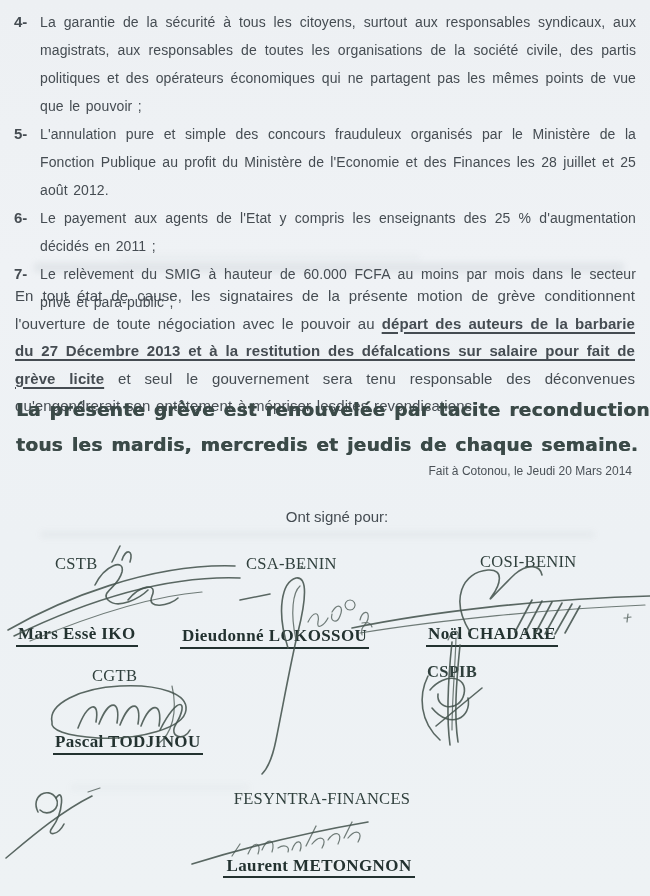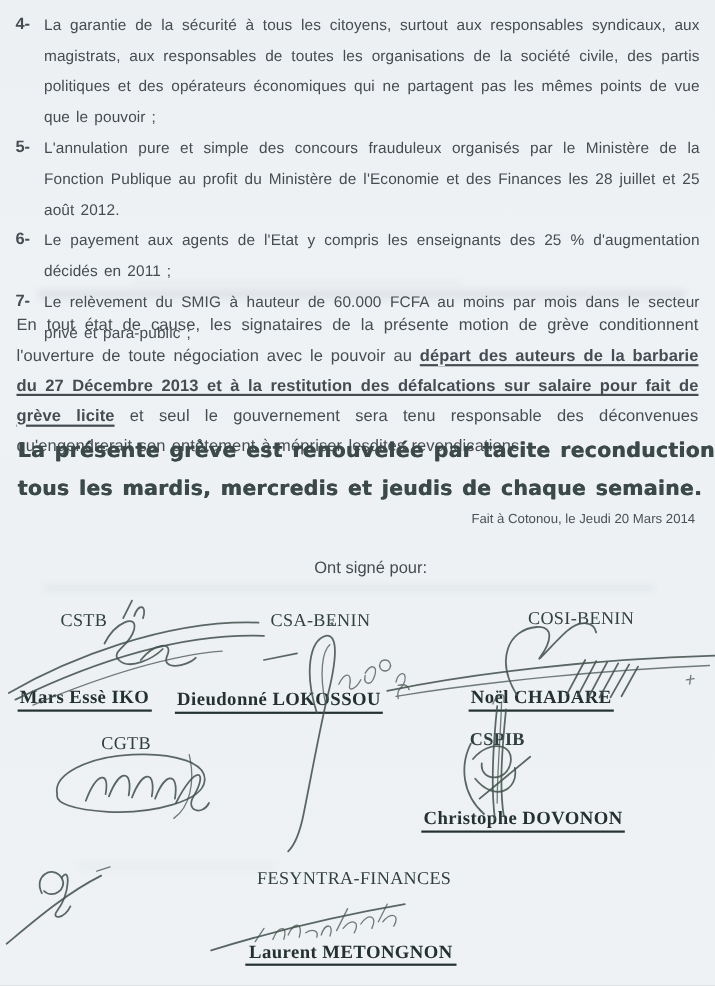--- a/index.html
+++ b/index.html
@@ -38,21 +38,21 @@
   .org{position:absolute;font-family:"Liberation Serif",serif;font-size:16.5px;color:#30403d;letter-spacing:.3px;}
   .org-cstb{left:55px;top:554px;}
   .org-csa{left:246px;top:554px;}
   .org-cosi{left:480px;top:552px;}
   .org-cgtb{left:72px;top:666px;margin-left:20px;}
   .org-cspib{left:427px;top:662px;font-weight:bold;}
   .org-fesyntra{left:0;top:789px;width:650px;text-align:center;transform:translateX(-3px);}
 
   .sig-name{position:absolute;font-family:"Liberation Serif",serif;font-size:17px;font-weight:bold;color:#233230;letter-spacing:.4px;border-bottom:2px solid #233230;padding:0 2px 1px 2px;}
   .name-iko{left:16px;top:624px;}
-  .name-lokossou{left:159px;top:626px;}
+  .name-lokossou{left:180px;top:626px;}
   .name-chadare{left:426px;top:624px;}
   .name-todjinou{left:53px;top:732px;}
   .name-dovonon{left:383px;top:734px;}
   .name-metongnon{left:0;top:856px;width:650px;text-align:center;border-bottom:none;transform:translateX(-8px);}
   .name-metongnon span{border-bottom:2px solid #233230;padding:0 3px 1px 3px;text-align:center;}
 
   .ink{position:absolute;left:0;top:0;pointer-events:none;}
   .ink path{fill:none;stroke:#44534d;stroke-width:1.6;stroke-linecap:round;stroke-linejoin:round;opacity:.88;}
   .ink path.thin{stroke-width:1.2;opacity:.75;}
 </style>
@@ -96,21 +96,21 @@
   <span class="org org-cstb">CSTB</span>
   <span class="org org-csa">CSA-BENIN</span>
   <span class="org org-cosi">COSI-BENIN</span>
   <span class="org org-cgtb">CGTB</span>
   <span class="org org-cspib">CSPIB</span>
   <span class="org org-fesyntra">FESYNTRA-FINANCES</span>
 
   <span class="sig-name name-iko">Mars Essè IKO</span>
   <span class="sig-name name-lokossou">Dieudonné LOKOSSOU</span>
   <span class="sig-name name-chadare">Noël CHADARE</span>
-  <span class="sig-name name-dovonon">Christophe DOVONON</span>
+  <span class="sig-name name-todjinou">Pascal TODJINOU</span>
   <span class="sig-name name-metongnon"><span>Laurent METONGNON</span></span>
 
   <svg class="ink" width="650" height="896" viewBox="0 0 650 896">
 
     <g>
       <path d="M 8 630 C 60 600 150 563 235 566"></path>
       <path d="M 14 636 C 80 604 160 575 240 578"></path>
       <path d="M 30 641 C 90 616 150 596 202 592" class="thin"></path>
       <path d="M 95 585 C 105 565 125 558 122 572 C 118 588 100 592 108 600 C 118 610 140 598 148 590"></path>
       <path d="M 128 600 C 140 585 158 582 152 596 C 146 610 170 606 178 598"></path>

